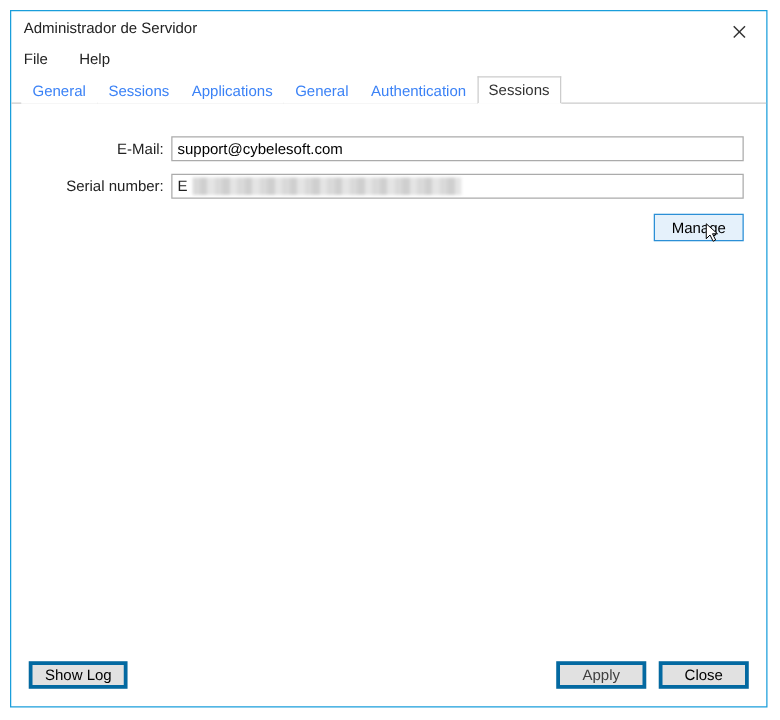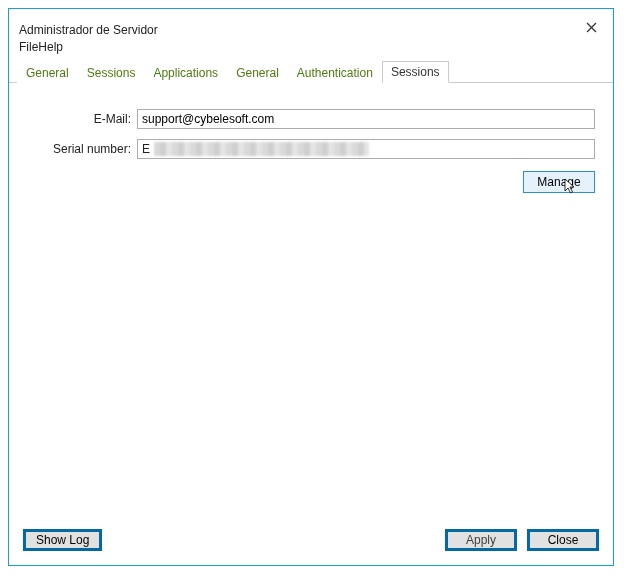--- a/index.html
+++ b/index.html
@@ -15,35 +15,35 @@
     position: absolute;
     left: 8px; top: 8px;
     width: 606px; height: 558px;
     border: 1px solid #1a9edb;
     background: #fff;
     display: flex;
     flex-direction: column;
   }
   .titlebar {
     display: flex;
-    align-items: flex-end;
+    align-items: flex-start;
     justify-content: space-between;
     padding: 6px 10px 2px 10px;
     height: 30px;
   }
   .titlebar .title { font-size: 12px; }
   .close-x {
     width: 24px; height: 20px;
     display: flex; align-items: center; justify-content: center;
     font-size: 14px;
     cursor: default;
   }
   .menubar {
     display: flex;
-    gap: 0;
+    gap: 25px;
     padding: 0 10px 4px 10px;
     height: 20px;
     align-items: center;
   }
   .menubar span { font-size: 12px; }
   .tabs {
     display: flex;
     padding-left: 8px;
     border-bottom: 1px solid #ccc;
     height: 24px;
@@ -60,21 +60,21 @@
     color: #333;
     height: 22px;
     display: flex; align-items: center;
   }
   .tab.active {
     border: 1px solid #ccc;
     border-bottom: 1px solid #fff;
     background: #fff;
   }
   .tab:not(.active) {
-    color: #4d7c0f;
+    color: #3b82f6;
   }
   .content {
     flex: 1;
     position: relative;
     padding: 26px 18px;
   }
   .form-row {
     display: flex;
     align-items: center;
     margin-bottom: 10px;

